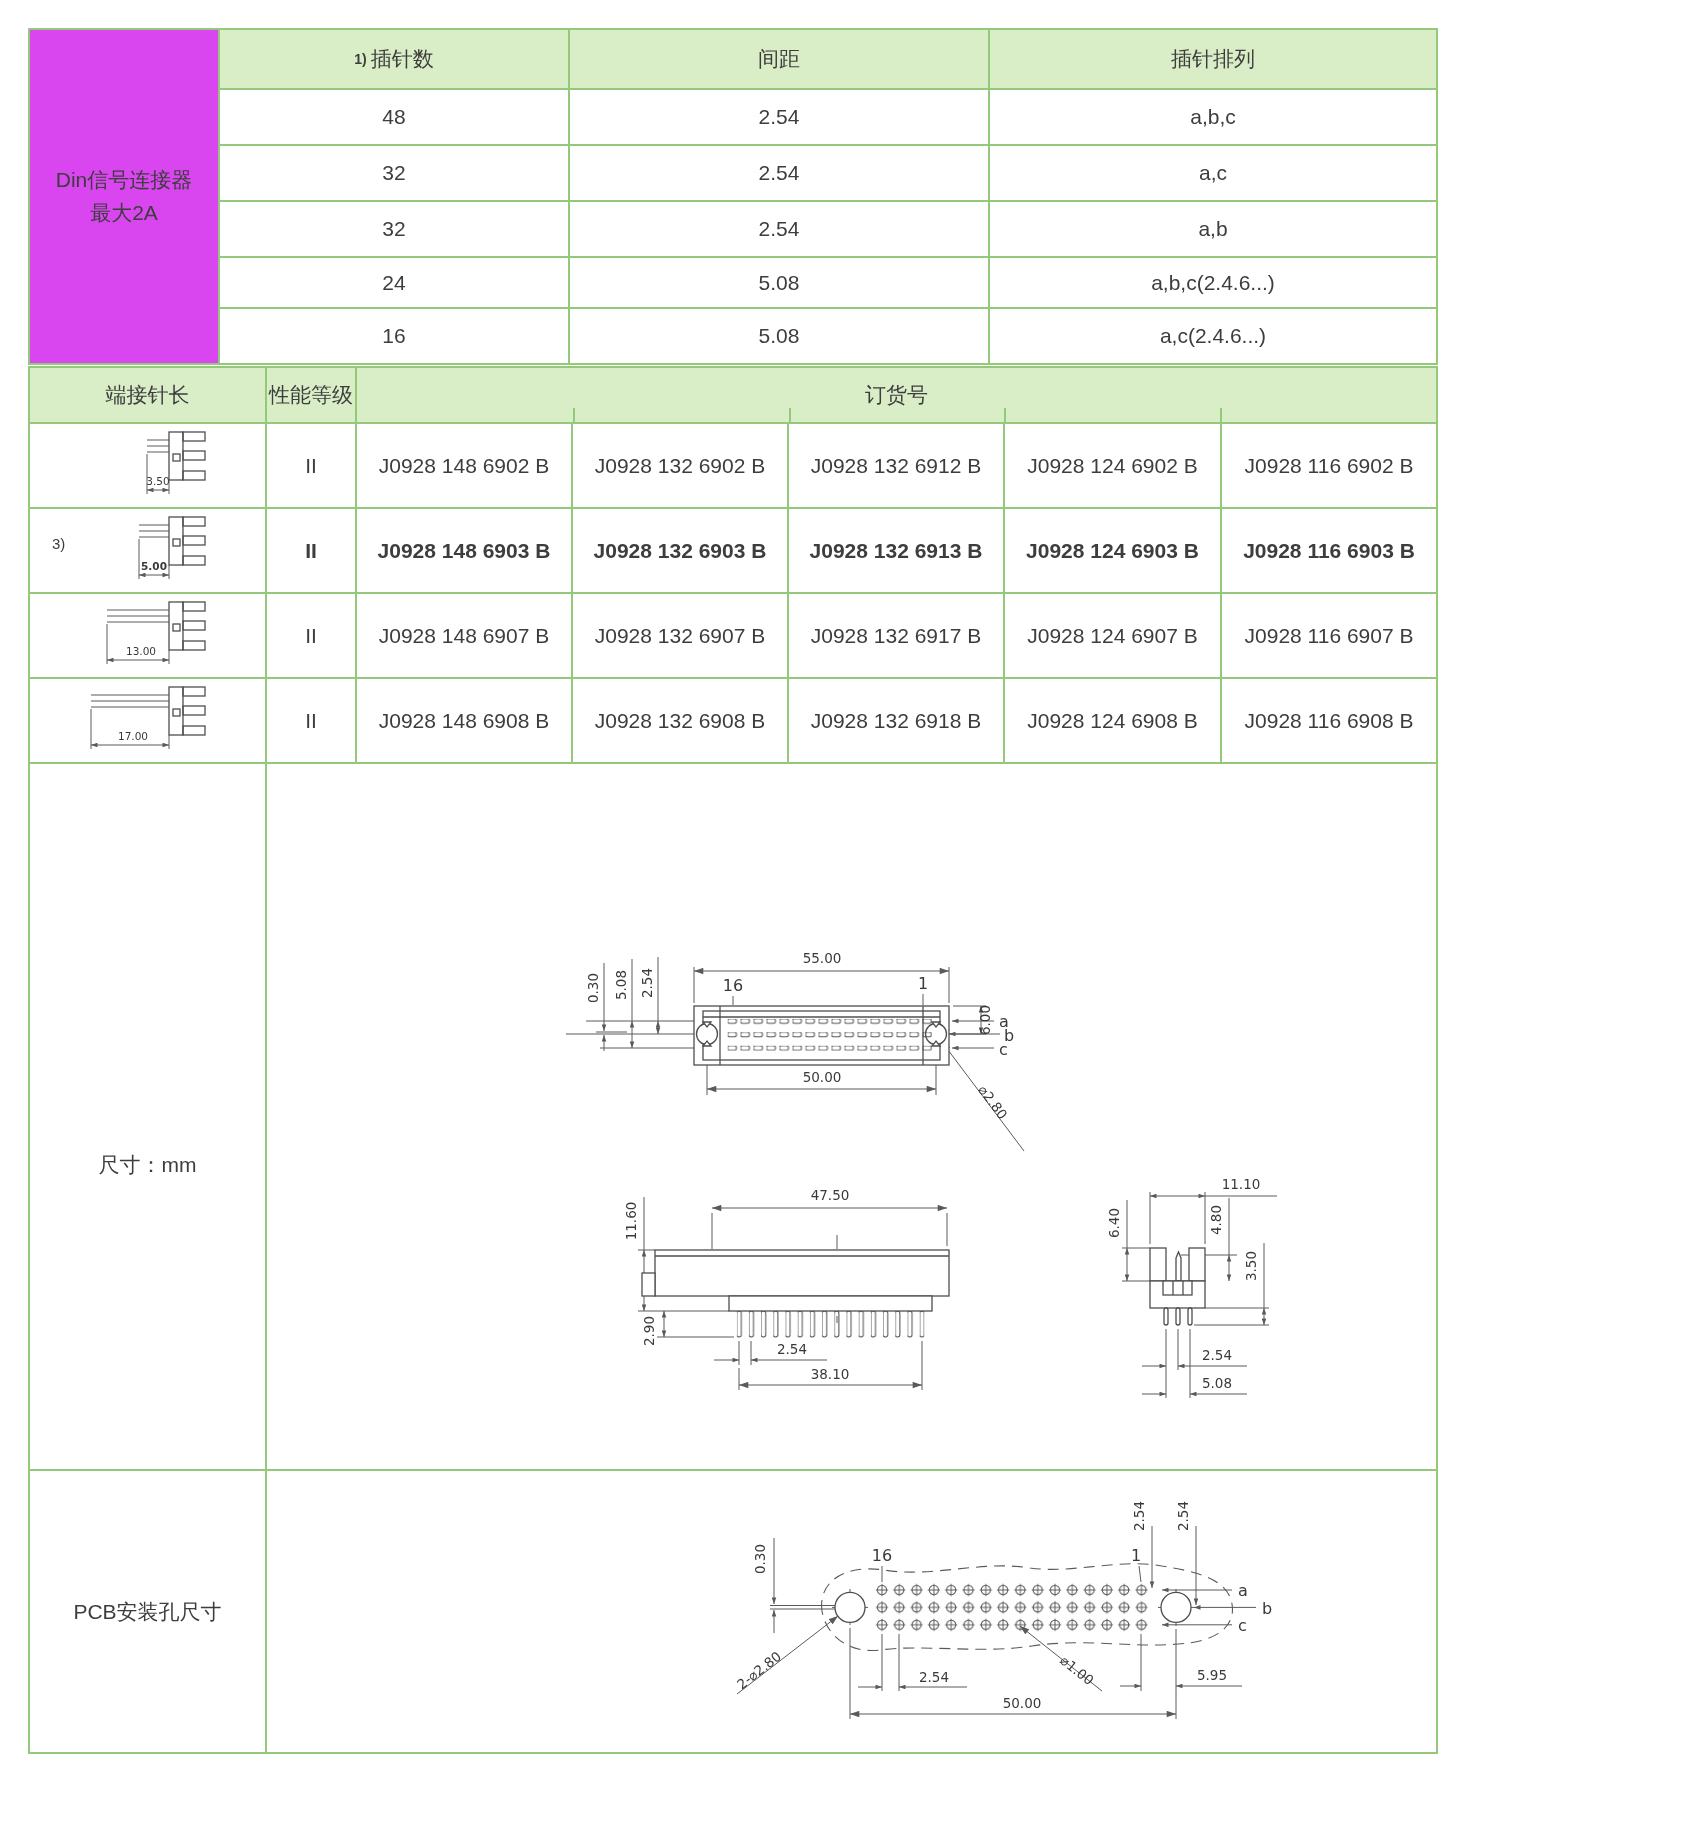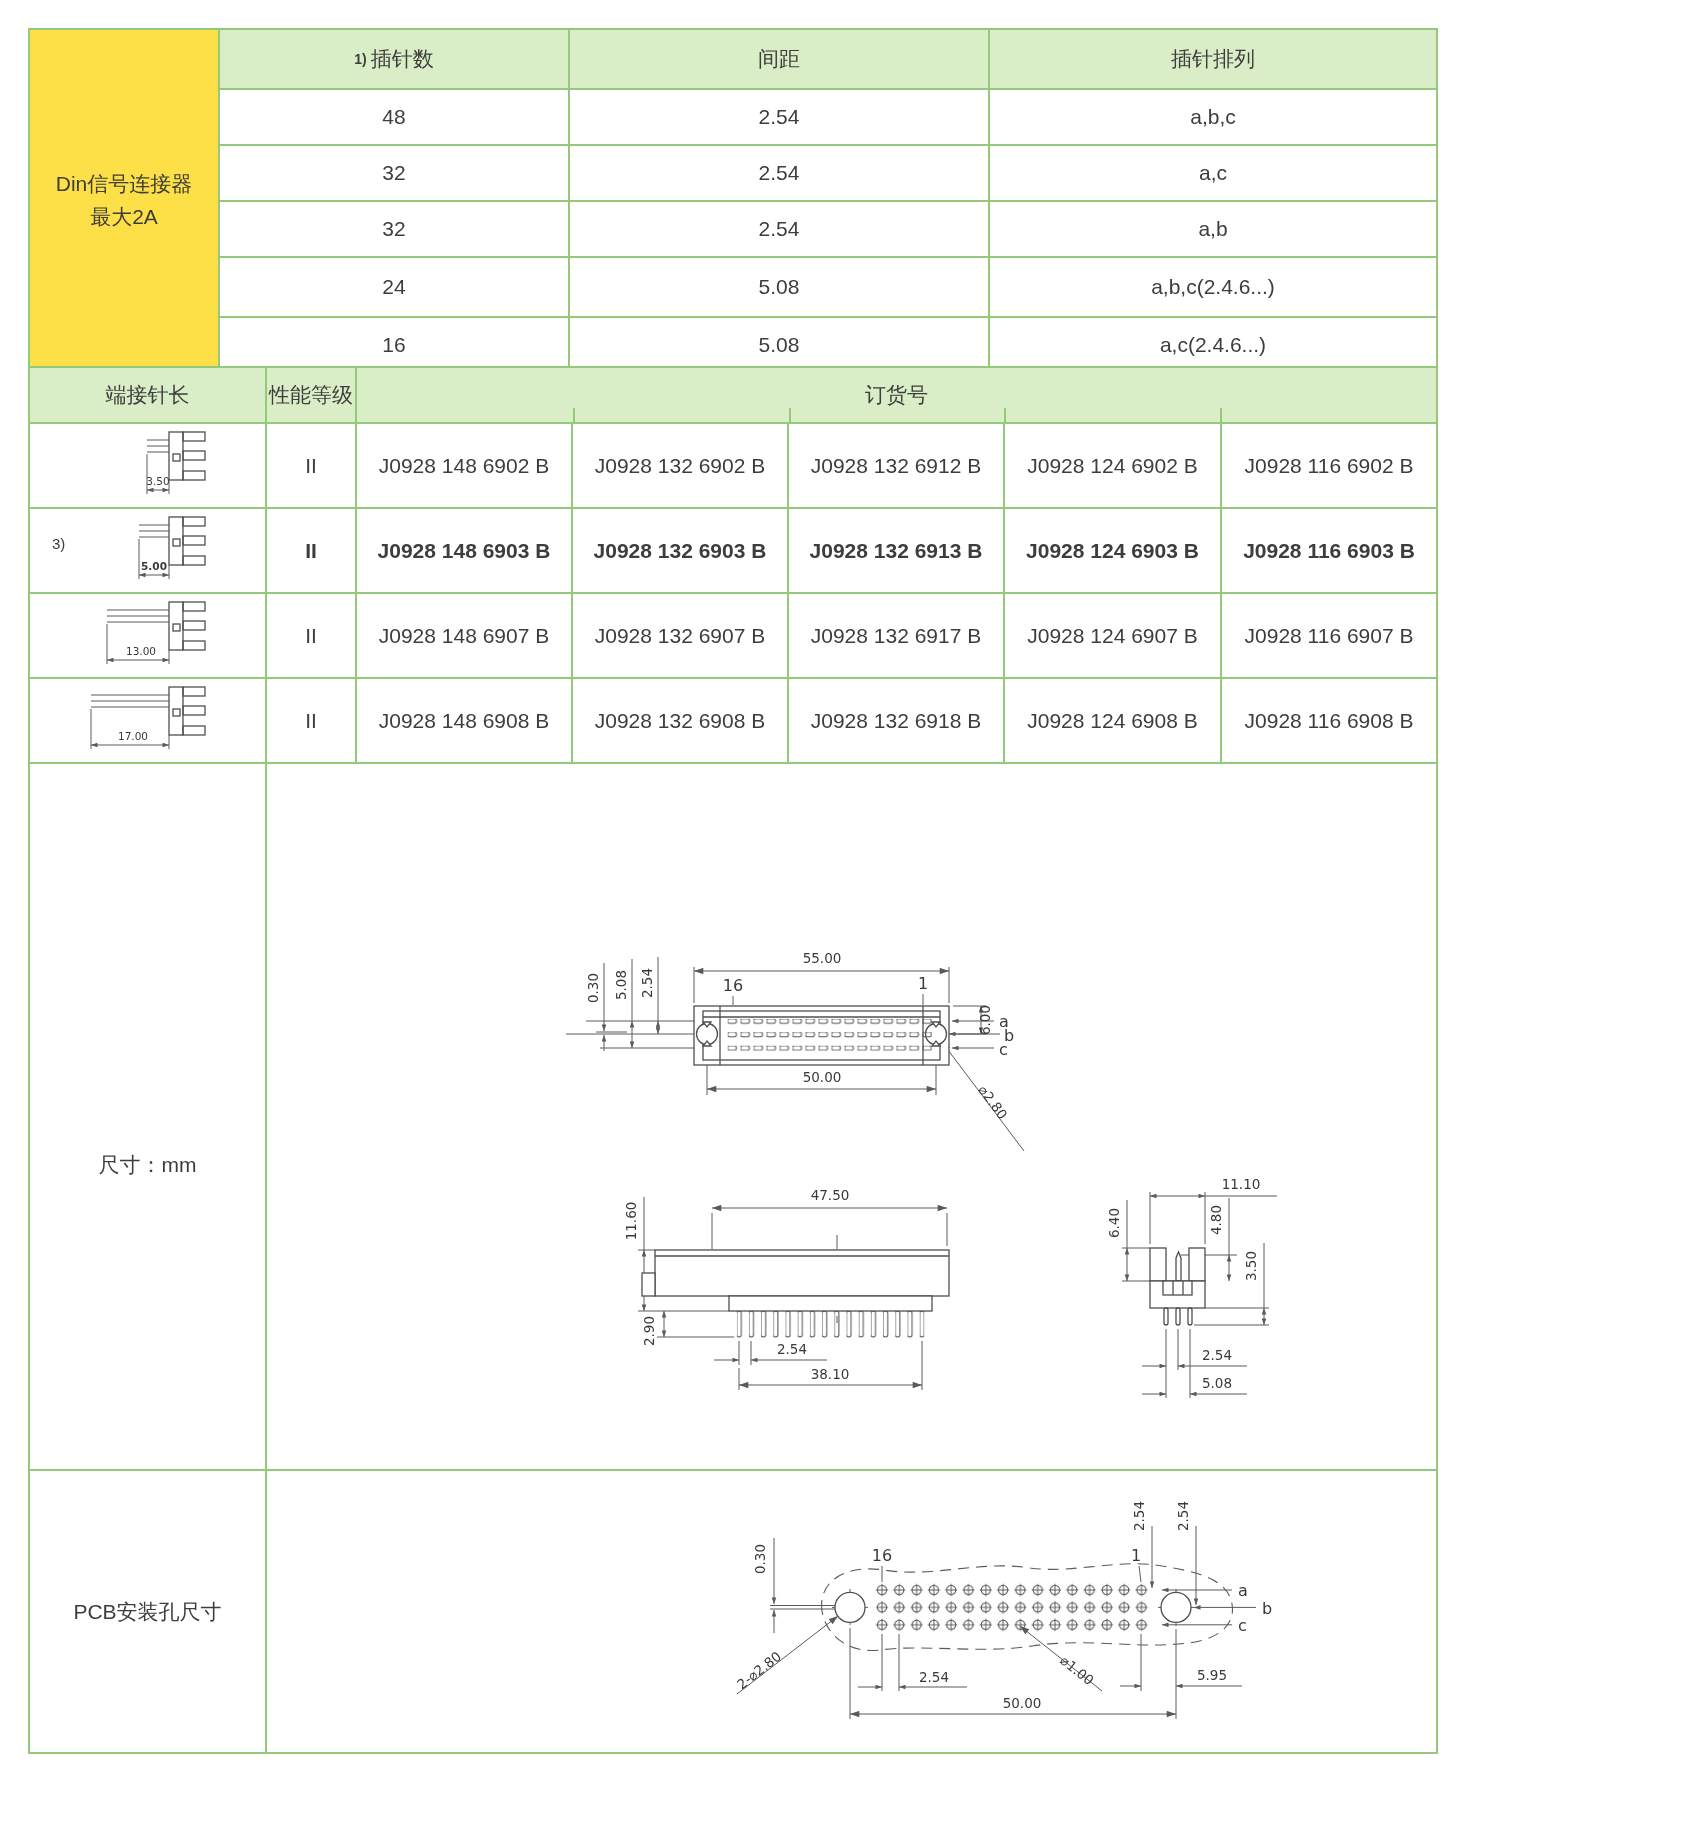--- a/index.html
+++ b/index.html
@@ -6,21 +6,21 @@
   html,body{background:#fff}
   body{font-family:"Liberation Sans","DejaVu Sans",sans-serif;color:#3d3d3d}
   .page{position:relative;width:1708px;height:1833px;background:#fff;overflow:hidden}
 
   table.t{border-collapse:collapse;position:absolute;left:28px;table-layout:fixed}
   .t td,.t th{border:2px solid #94c97b;text-align:center;vertical-align:middle;
               font-size:21px;font-weight:normal;color:#3d3d3d;overflow:hidden}
   .t1{top:28px;width:1408px}
   .t2{top:366px;width:1408px}
   .ghead{background:#d9edc6;font-weight:bold;font-size:22px}
-  .product{font-weight:bold;font-size:22px;line-height:1.55;background:#fde047}
+  .product{font-weight:bold;font-size:22px;line-height:1.55;background:#d946ef}
   .sup{font-size:14px;font-weight:bold;vertical-align:2px;margin-right:4px}
   .ordhead{position:relative}
   .tick{position:absolute;bottom:0;width:2px;height:14px;background:#94c97b;display:block}
   .tick1{left:20%}.tick2{left:40%}.tick3{left:60%}.tick4{left:80%}
   .bold-row td{font-weight:bold}
   .iconcell{position:relative}
   .note{position:absolute;left:22px;top:26px;font-size:15px;font-weight:normal}
   .seclabel-dim{vertical-align:top;padding-top:96px;font-size:20px}
   .seclabel-pcb{font-size:20px}
   .drawarea{position:relative;padding:0;background:#fff}
@@ -78,21 +78,21 @@
       <tr style="height:56px">
         <td>32</td>
         <td>2.54</td>
         <td>a,c</td>
       </tr>
       <tr style="height:56px">
         <td>32</td>
         <td>2.54</td>
         <td>a,b</td>
       </tr>
-      <tr style="height:60px">
+      <tr style="height:51px">
         <td>24</td>
         <td>5.08</td>
         <td>a,b,c(2.4.6...)</td>
       </tr>
       <tr style="height:56px">
         <td>16</td>
         <td>5.08</td>
         <td>a,c(2.4.6...)</td>
       </tr>
     </tbody>

